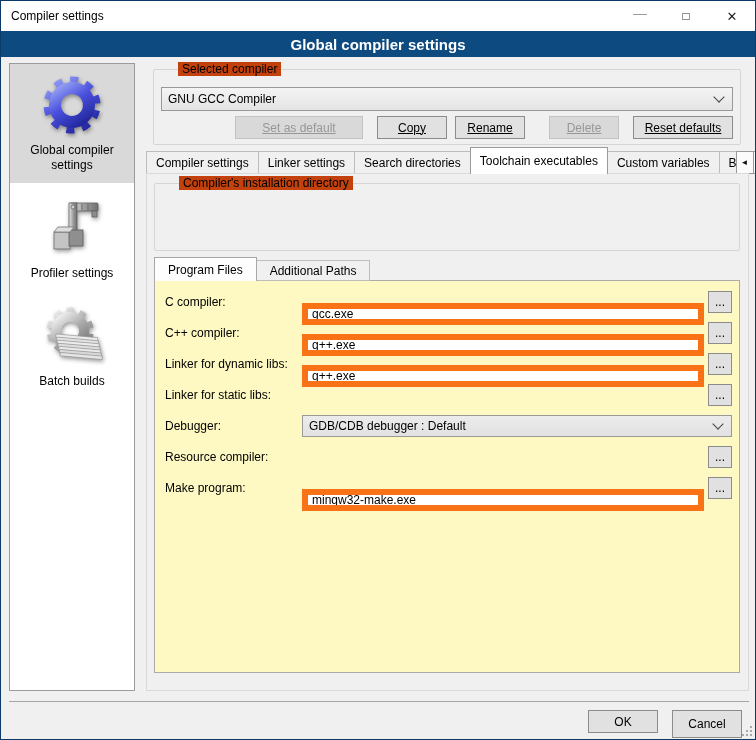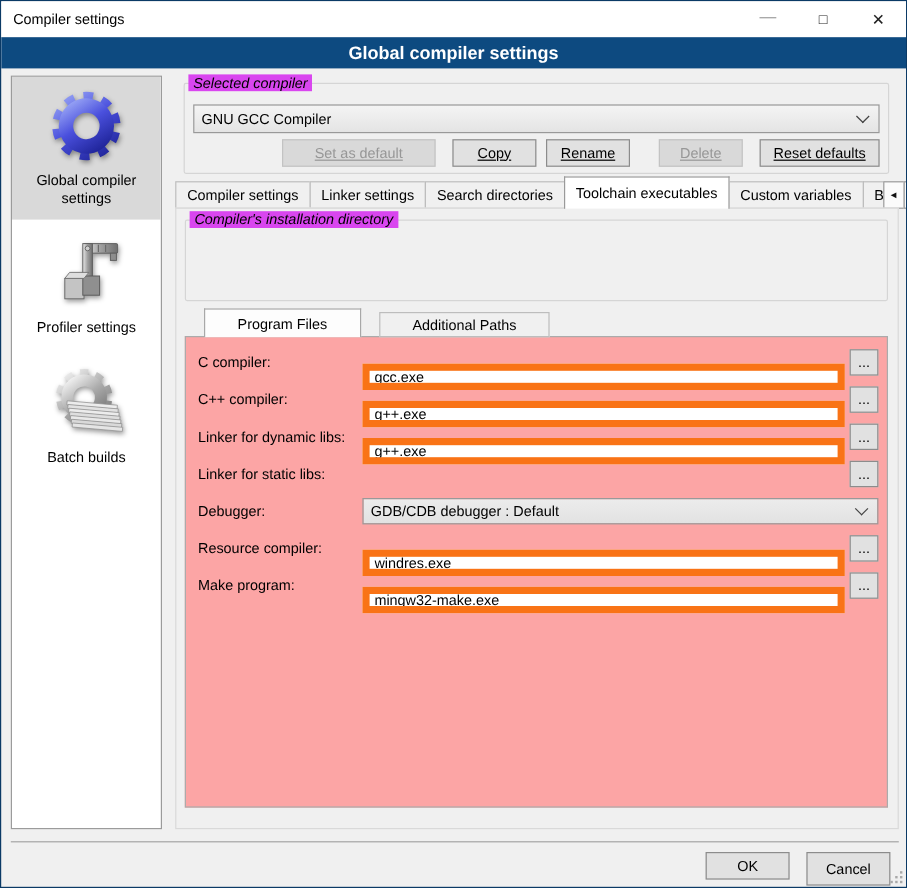--- a/index.html
+++ b/index.html
@@ -32,22 +32,22 @@
                align-items:center; cursor:default; }
   .side-item.selected { background:#d9d9d9; }
   .side-item .icon64 { width:64px; height:64px; }
   .side-item .side-label { margin-top:6px; text-align:center; font-size:12px; line-height:15px;
                            width:108px; }
   .side-item + .side-item { margin-top:4px; }
   .gear-shadow { filter:drop-shadow(1.5px 2.5px 2px rgba(0,0,0,0.40)); }
 
   
   .groupbox { position:absolute; border:1px solid #d5d5d5; border-radius:2px; }
-  .groupbox > .legend { position:absolute; top:-8px; left:3px; background:#d946ef;
-                        padding:0 4px; font-size:12px;font-style:italic; }
+  .groupbox > .legend { position:absolute; top:-8px; left:24px; background:#c2410c;
+                        padding:0 4px; font-size:12px; }
 
   
   .combo { background:linear-gradient(#f4f4f4,#e4e4e4); border:1px solid #999999;
            display:flex; align-items:center; position:relative; cursor:default; }
   .combo .combo-text { padding-left:6px; flex:1; white-space:nowrap; overflow:hidden; }
   .chev { position:absolute; right:9px; top:50%; width:8px; height:8px; margin-top:-6px; }
   .chev::before { content:""; position:absolute; left:0; top:0; width:7px; height:7px;
                   border-right:1px solid #444; border-bottom:1px solid #444;
                   transform:rotate(45deg); }
 
@@ -94,26 +94,26 @@
                 display:flex; align-items:center; padding-left:3px; overflow:hidden; }
   .path-input .sel-text { background:#0078d7; color:#ffffff; padding:2px 1px; white-space:pre; }
   .b-dots-dir { width:24px; height:23px; margin-left:4px; }
   .b-autodetect { width:79px; height:23px; margin-left:5px; }
   .note { position:absolute; left:161px; top:230px; width:578px; height:15px;
           color:#991b1e; font-size:12.5px; white-space:nowrap; overflow:hidden; }
 
   
   .subtabstrip { position:absolute; left:153px; top:256px; height:24px; display:flex;
                  align-items:flex-end; z-index:3; }
-  .subtab { height:21px; border:1px solid #bdbdbd; background:#f0f0f0; padding:0 27px;
-            display:flex; align-items:center; margin-right:-1px; white-space:nowrap; cursor:default;margin-left:16px; }
+  .subtab { height:21px; border:1px solid #bdbdbd; background:#f0f0f0; padding:0 13px;
+            display:flex; align-items:center; margin-right:-1px; white-space:nowrap; cursor:default; }
   .subtab.active { height:24px; background:#fdfdfd; border:1px solid #a8a8a8; border-bottom:none;
                    position:relative; z-index:4; }
   .panel { position:absolute; left:153px; top:279px; width:586px; height:393px;
-           background:#fca5a5; border:1px solid #ababab; z-index:2; }
+           background:#fef9c3; border:1px solid #ababab; z-index:2; }
 
   
   .rows { position:absolute; left:0; top:10px; width:100%; }
   .frow { position:relative; height:22px; margin:0 0 9px 0; }
   .frow .flabel { position:absolute; left:10px; top:4px; white-space:nowrap; }
   .finput { position:absolute; left:147px; top:12px; width:402px; height:22px;
             border:6px solid #f97316; background:#ffffff; padding:0 4px;
             font-family:"Liberation Sans",sans-serif; font-size:12px; color:#000; }
   .b-dots { position:absolute; left:553px; top:0; width:24px; height:22px; }
   .fcombo { position:absolute; left:147px; top:0; width:430px; height:22px;
@@ -296,21 +296,20 @@
       </div>
       <div class="frow">
         <span class="flabel">Debugger:</span>
         <div class="combo fcombo">
           <span class="combo-text">GDB/CDB debugger : Default</span>
           <span class="chev"></span>
         </div>
       </div>
       <div class="frow">
         <span class="flabel">Resource compiler:</span>
-        <input class="finput" value="windres.exe" style="">
         <button class="btn b-dots">...</button>
       </div>
       <div class="frow">
         <span class="flabel">Make program:</span>
         <input class="finput" value="mingw32-make.exe" style="">
         <button class="btn b-dots">...</button>
       </div>
     </div>
   </div>
 

